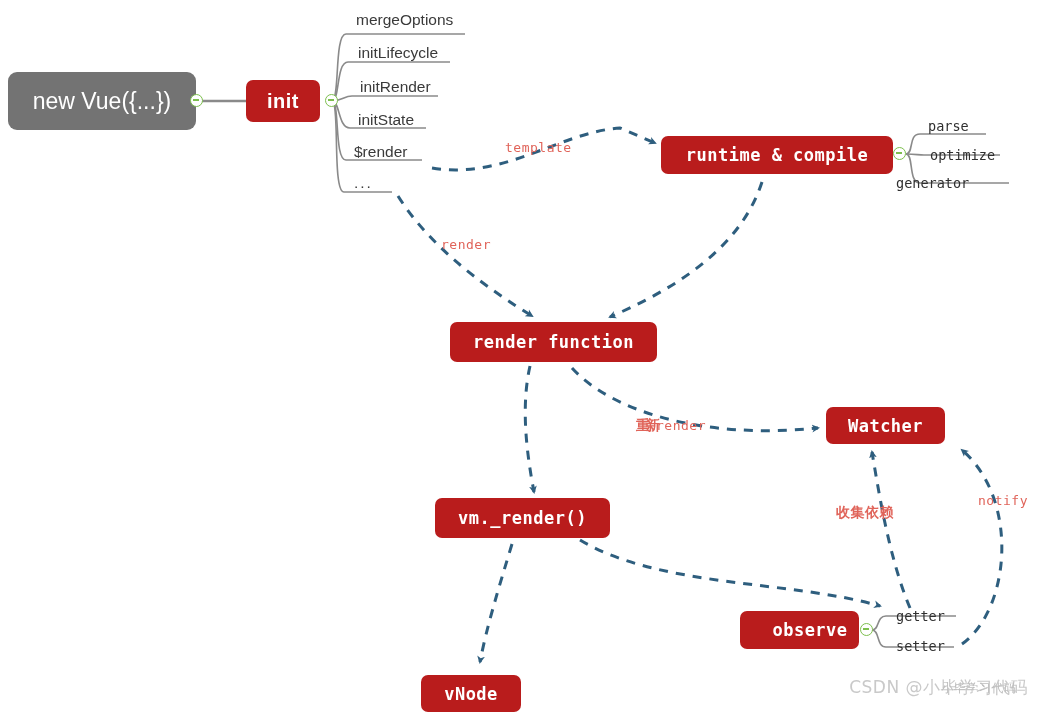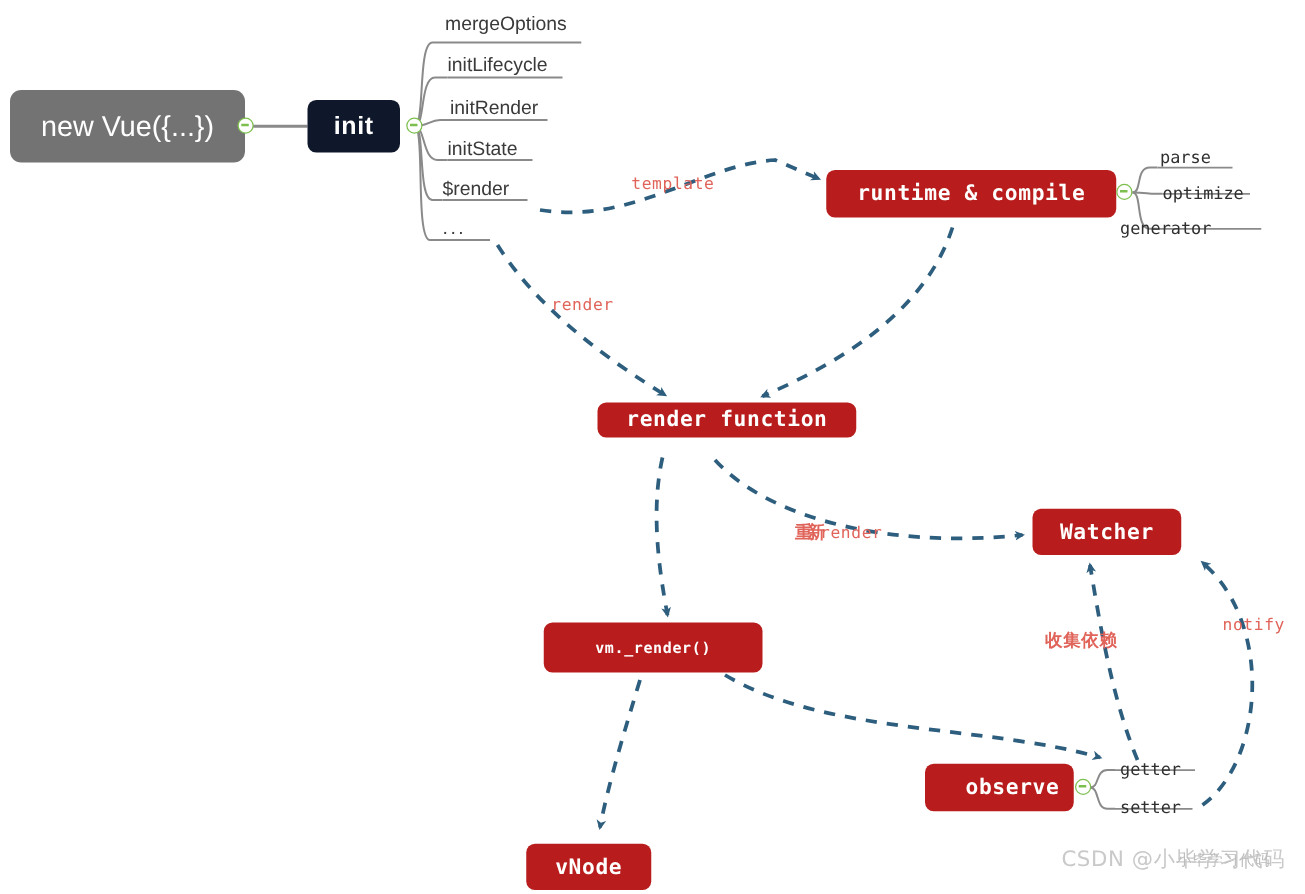--- a/index.html
+++ b/index.html
@@ -45,21 +45,21 @@
     font-size: 23px;
     font-weight: 400;
     letter-spacing: 0px;
   }
   .node.pink {
     background: #b91c1c;
     font-family: "DejaVu Sans Mono", monospace;
     font-weight: bold;
   }
   .node.pink-sans {
-    background: #0f172a;
+    background: #b91c1c;
     font-family: "Liberation Sans", sans-serif;
     font-weight: bold;
   }
 
   
   .leaf {
     position: absolute;
     color: #3a3a3a;
     white-space: nowrap;
   }
@@ -216,25 +216,25 @@
   </div>
 
   <div class="node pink-sans" style="left:246px; top:80px; width:74px; height:42px; font-size:20px;">
     <span>init</span>
   </div>
 
   <div class="node pink" style="left:661px; top:136px; width:232px; height:38px; font-size:17px;">
     <span>runtime &amp; compile</span>
   </div>
 
-  <div class="node pink" style="left:450px; top:322px; width:207px; height:28px; font-size:17px;margin-left:28px;">
+  <div class="node pink" style="left:450px; top:322px; width:207px; height:40px; font-size:17px;">
     <span>render function</span>
   </div>
 
-  <div class="node pink" style="left:435px; top:498px; width:175px; height:40px; font-size:12px;">
+  <div class="node pink" style="left:435px; top:498px; width:175px; height:40px; font-size:17px;">
     <span>vm._render()</span>
   </div>
 
   <div class="node pink" style="left:421px; top:675px; width:100px; height:37px; font-size:17px;">
     <span>vNode</span>
   </div>
 
   <div class="node pink" style="left:826px; top:407px; width:119px; height:37px; font-size:17px;text-align:center;">
     <span>Watcher</span>
   </div>

